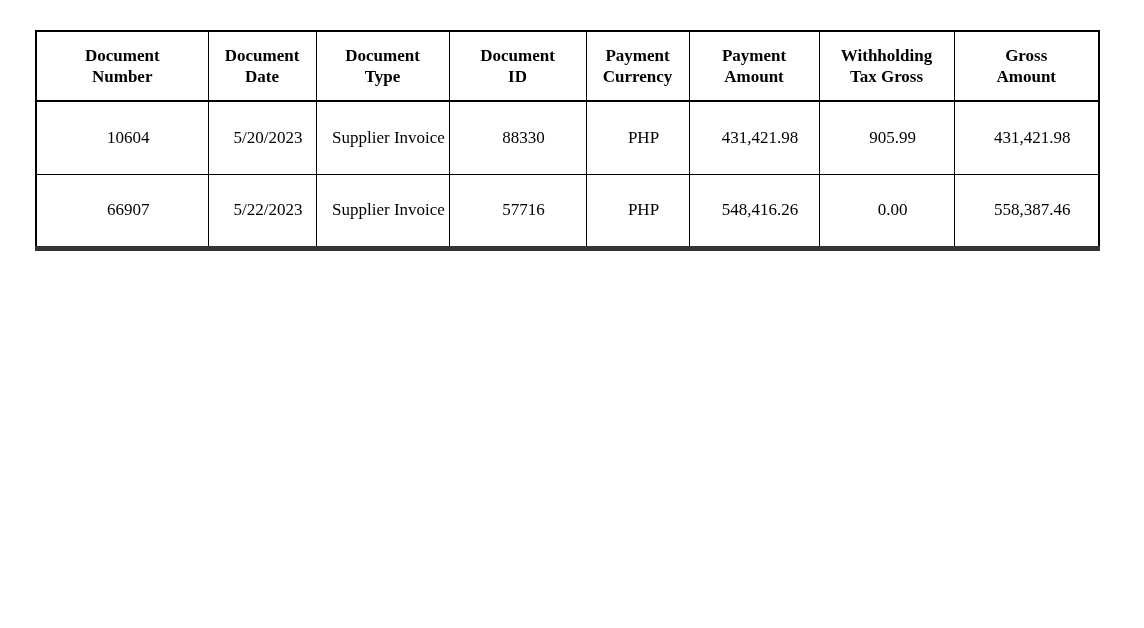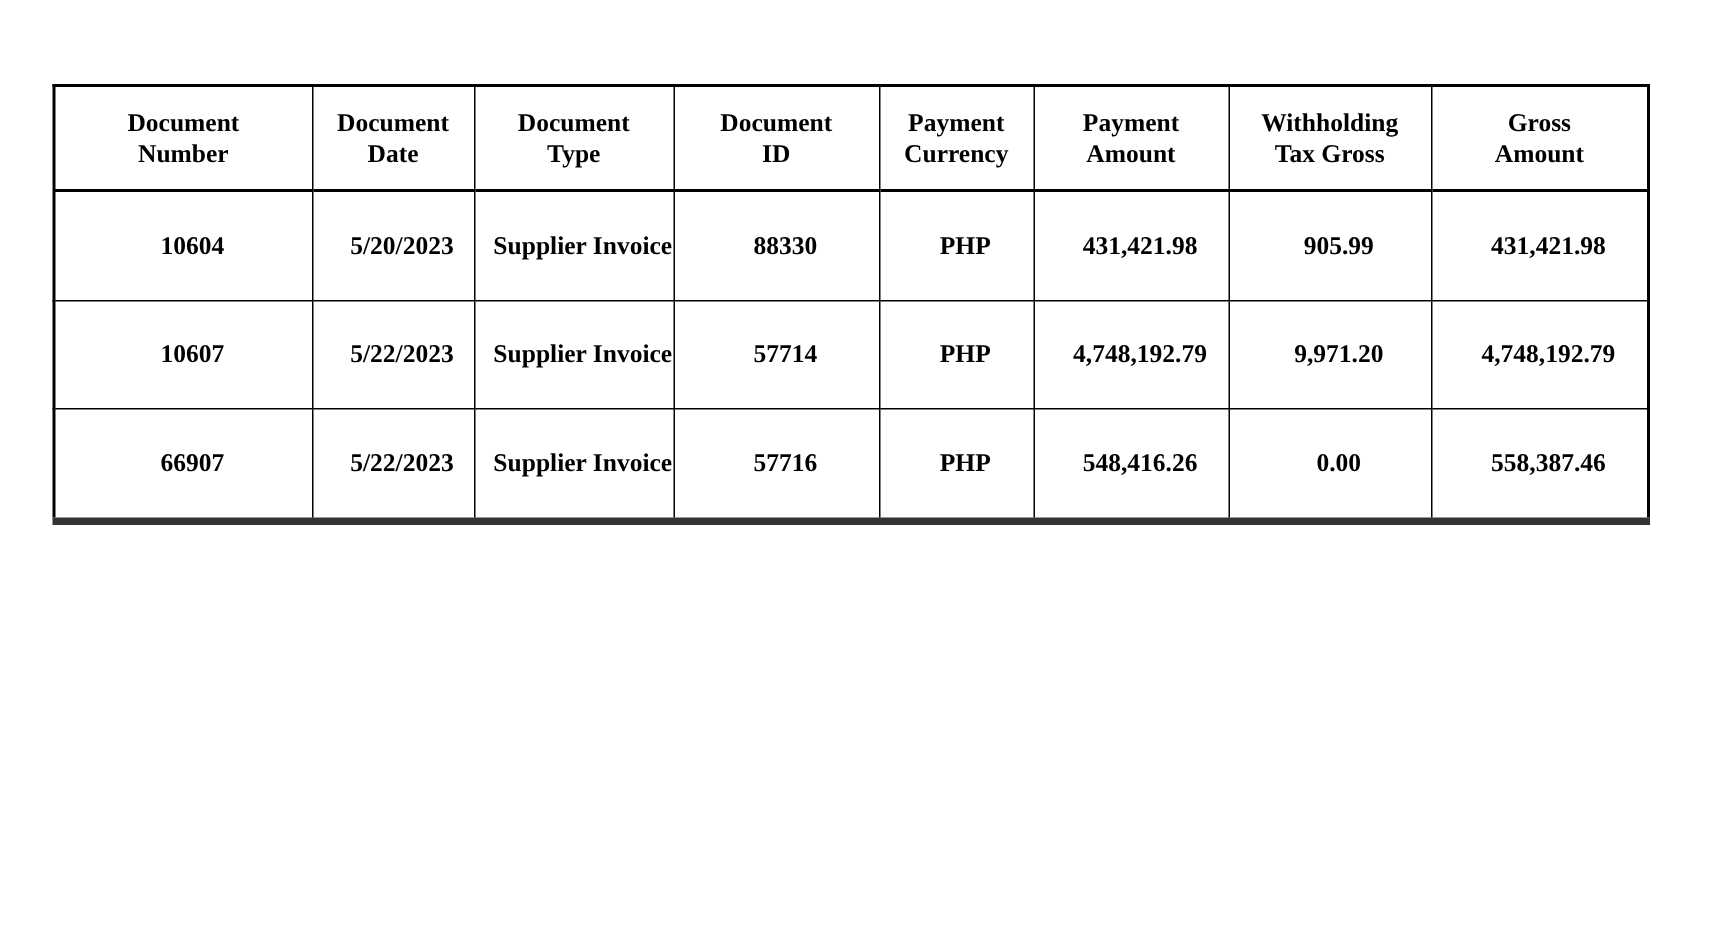--- a/index.html
+++ b/index.html
@@ -8,21 +8,20 @@
     background: #ffffff;
     width: 1144px;
     height: 628px;
     font-family: "Liberation Serif", serif;
     color: #000000;
   }
   .table-wrap {
     position: absolute;
     left: 35px;
     top: 30px;
-    margin-top: 26px;
   }
   table.payments {
     border-collapse: collapse;
     table-layout: fixed;
     width: 1063px;
     border: 2px solid #000000;
     border-bottom: 5px solid #333333;
   }
   table.payments th,
   table.payments td {
@@ -35,21 +34,21 @@
     white-space: nowrap;
   }
   table.payments thead th {
     height: 68px;
     font-weight: bold;
     line-height: 21px;
     border-bottom: 2.5px solid #000000;
   }
   table.payments tbody td {
     height: 71.5px;
-    font-weight: bold;
+    font-weight: normal;
     padding-left: 12px;
   }
   table.payments tr.total-row td {
     height: 71px;
   }
   .total-label {
     font-weight: bold;
   }
 </style>
 </head>
@@ -108,30 +107,20 @@
         <td>10604</td>
         <td>5/20/2023</td>
         <td>Supplier Invoice</td>
         <td>88330</td>
         <td>PHP</td>
         <td>431,421.98</td>
         <td>905.99</td>
         <td>431,421.98</td>
       </tr>
       <tr>
-        <td>10607</td>
-        <td>5/22/2023</td>
-        <td>Supplier Invoice</td>
-        <td>57714</td>
-        <td>PHP</td>
-        <td>4,748,192.79</td>
-        <td>9,971.20</td>
-        <td>4,748,192.79</td>
-      </tr>
-      <tr>
         <td>66907</td>
         <td>5/22/2023</td>
         <td>Supplier Invoice</td>
         <td>57716</td>
         <td>PHP</td>
         <td>548,416.26</td>
         <td>0.00</td>
         <td>558,387.46</td>
       </tr>
     </tbody>

